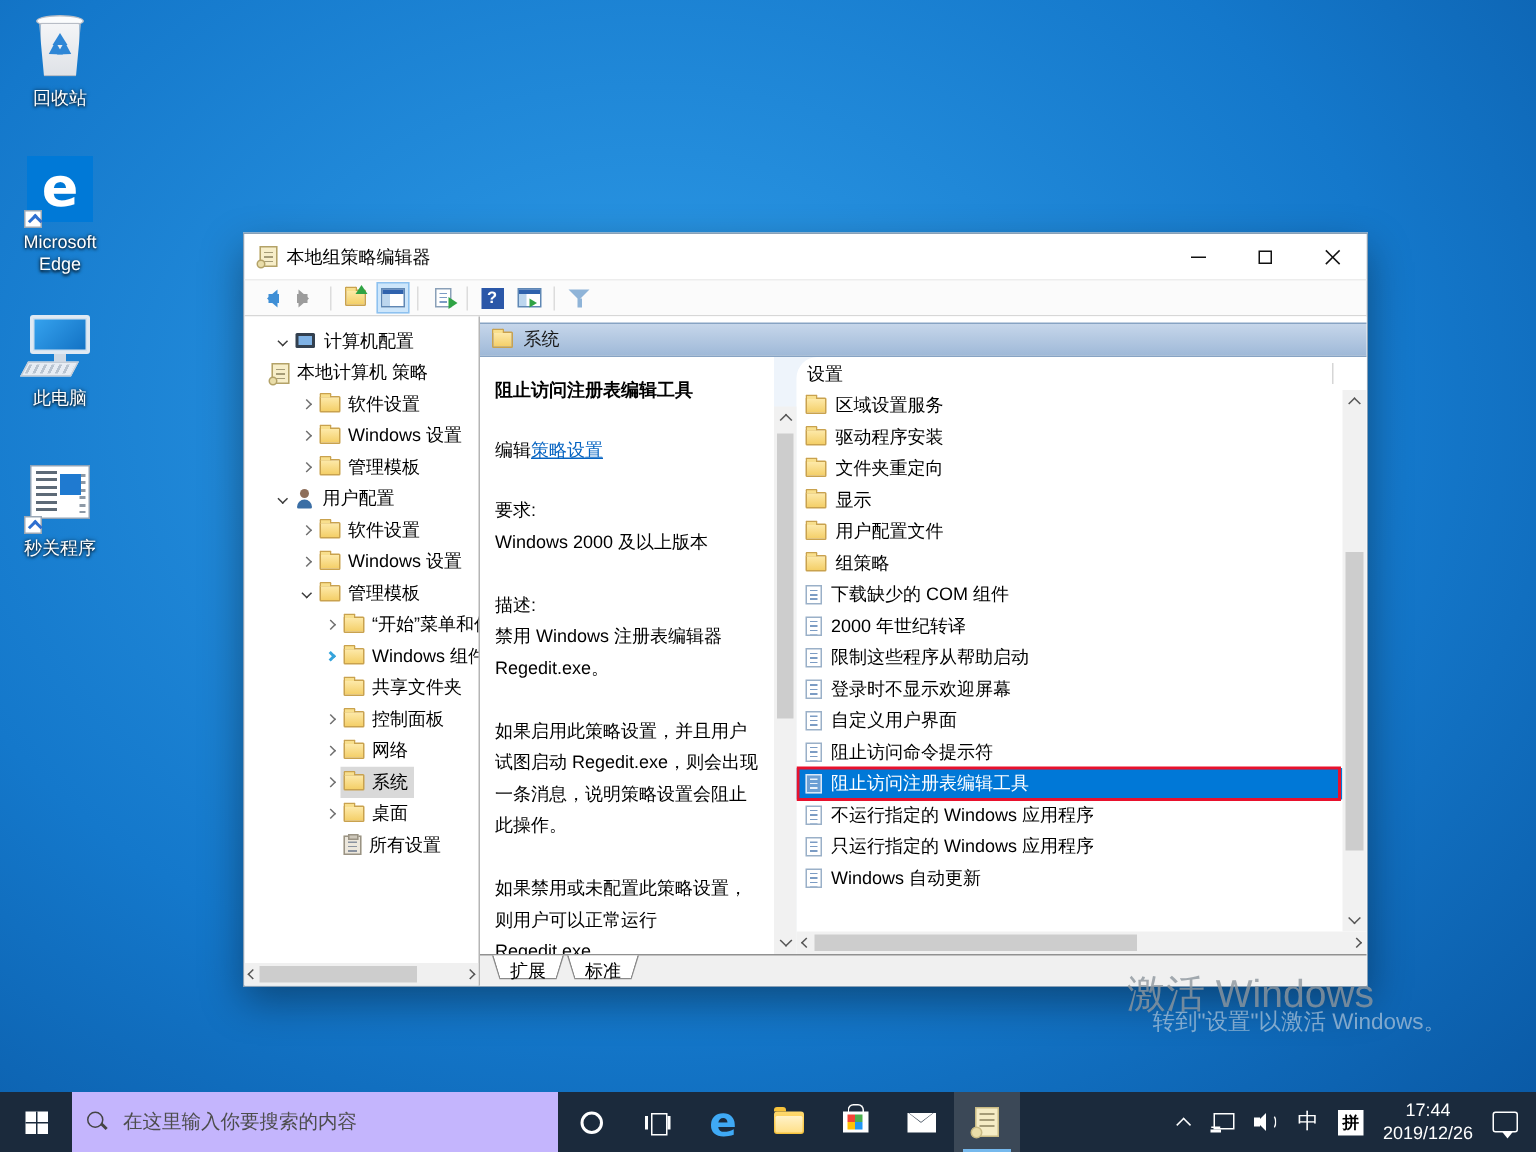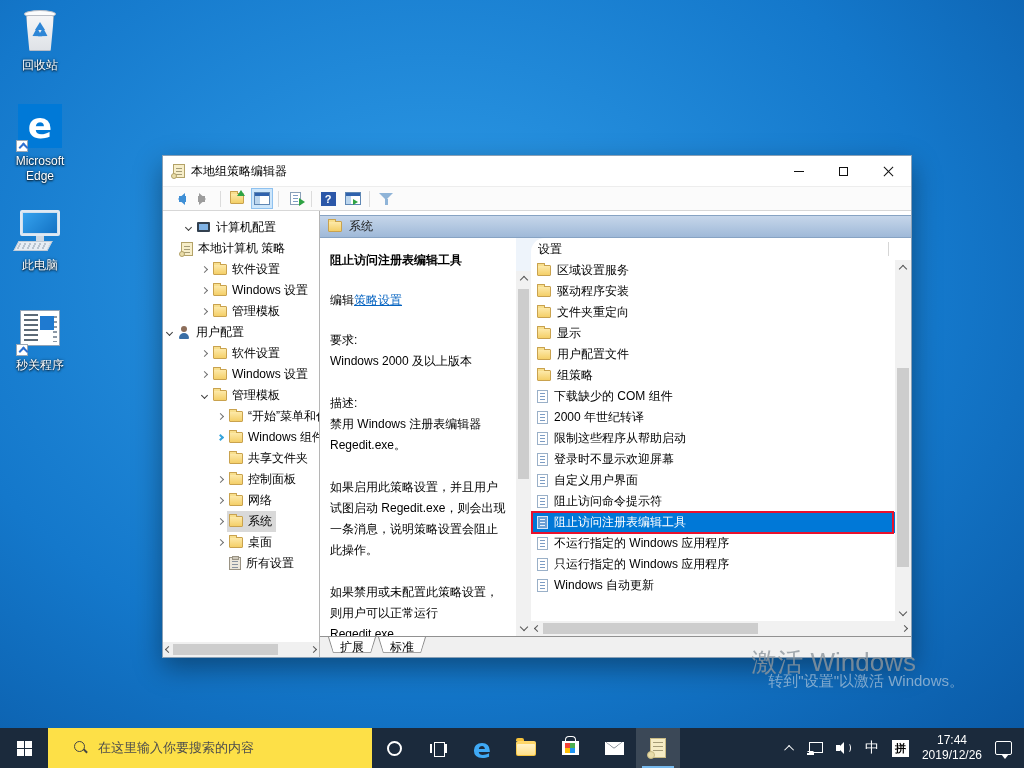--- a/index.html
+++ b/index.html
@@ -198,21 +198,21 @@
     transform:perspective(8px) rotateX(-6deg); transform-origin:top; }
   .tab span { position:relative; }
 
   
   .taskbar { position:absolute; left:0; bottom:0; width:1024px; height:40px; background:#1b2a3c;
     display:flex; align-items:center; z-index:50; }
   .start-btn { width:48px; height:40px; display:flex; align-items:center; justify-content:center; }
   .win-logo { position:relative; width:15px; height:15px; background:#fff; }
   .win-logo::before { content:""; position:absolute; left:0; right:0; top:7px; height:1.5px; background:#1b2a3c; }
   .win-logo::after { content:""; position:absolute; top:0; bottom:0; left:7px; width:1.5px; background:#1b2a3c; }
-  .search-box { width:324px; height:40px; background:#fde047; display:flex; align-items:center; gap:10px; padding-left:26px; }
+  .search-box { width:324px; height:40px; background:#c4b5fd; display:flex; align-items:center; gap:10px; padding-left:10px; }
   .mag { position:relative; width:14px; height:14px; }
   .mag::before { content:""; position:absolute; left:0; top:0; width:9px; height:9px; border:1.5px solid #444; border-radius:50%; }
   .mag::after { content:""; position:absolute; left:9px; top:9px; width:5px; height:1.5px; background:#444; transform:rotate(45deg); }
   .search-text { font-size:13px; color:#4d4d4d; }
   .tk-btn { width:44px; height:40px; display:flex; align-items:center; justify-content:center; position:relative; }
   .tk-btn.active { background:rgba(255,255,255,.14); }
   .tk-btn.active::after { content:""; position:absolute; left:6px; right:6px; bottom:0; height:2px; background:#76b9ed; }
   .cortana-c { width:15px; height:15px; border:2px solid #fff; border-radius:50%; }
   .taskview { position:relative; width:17px; height:13px; }
   .taskview::before { content:""; position:absolute; left:4px; top:0; width:9px; height:13px; border:1.5px solid #fff; }
@@ -407,21 +407,21 @@
             </div>
             <div class="tree-row" style="padding-left: 35px;">
               <span class="chev-cell">
                 <span class="chev col"></span>
               </span>
               <span class="node-wrap">
                 <span class="i-folder"></span>
                 <span class="node-lbl">管理模板</span>
               </span>
             </div>
-            <div class="tree-row" style=" text-align: center;">
+            <div class="tree-row" style="padding-left: 19px; text-align: center;">
               <span class="chev-cell">
                 <span class="chev exp"></span>
               </span>
               <span class="node-wrap">
                 <span class="i-user"></span>
                 <span class="node-lbl">用户配置</span>
               </span>
             </div>
             <div class="tree-row" style="padding-left: 35px;">
               <span class="chev-cell">

